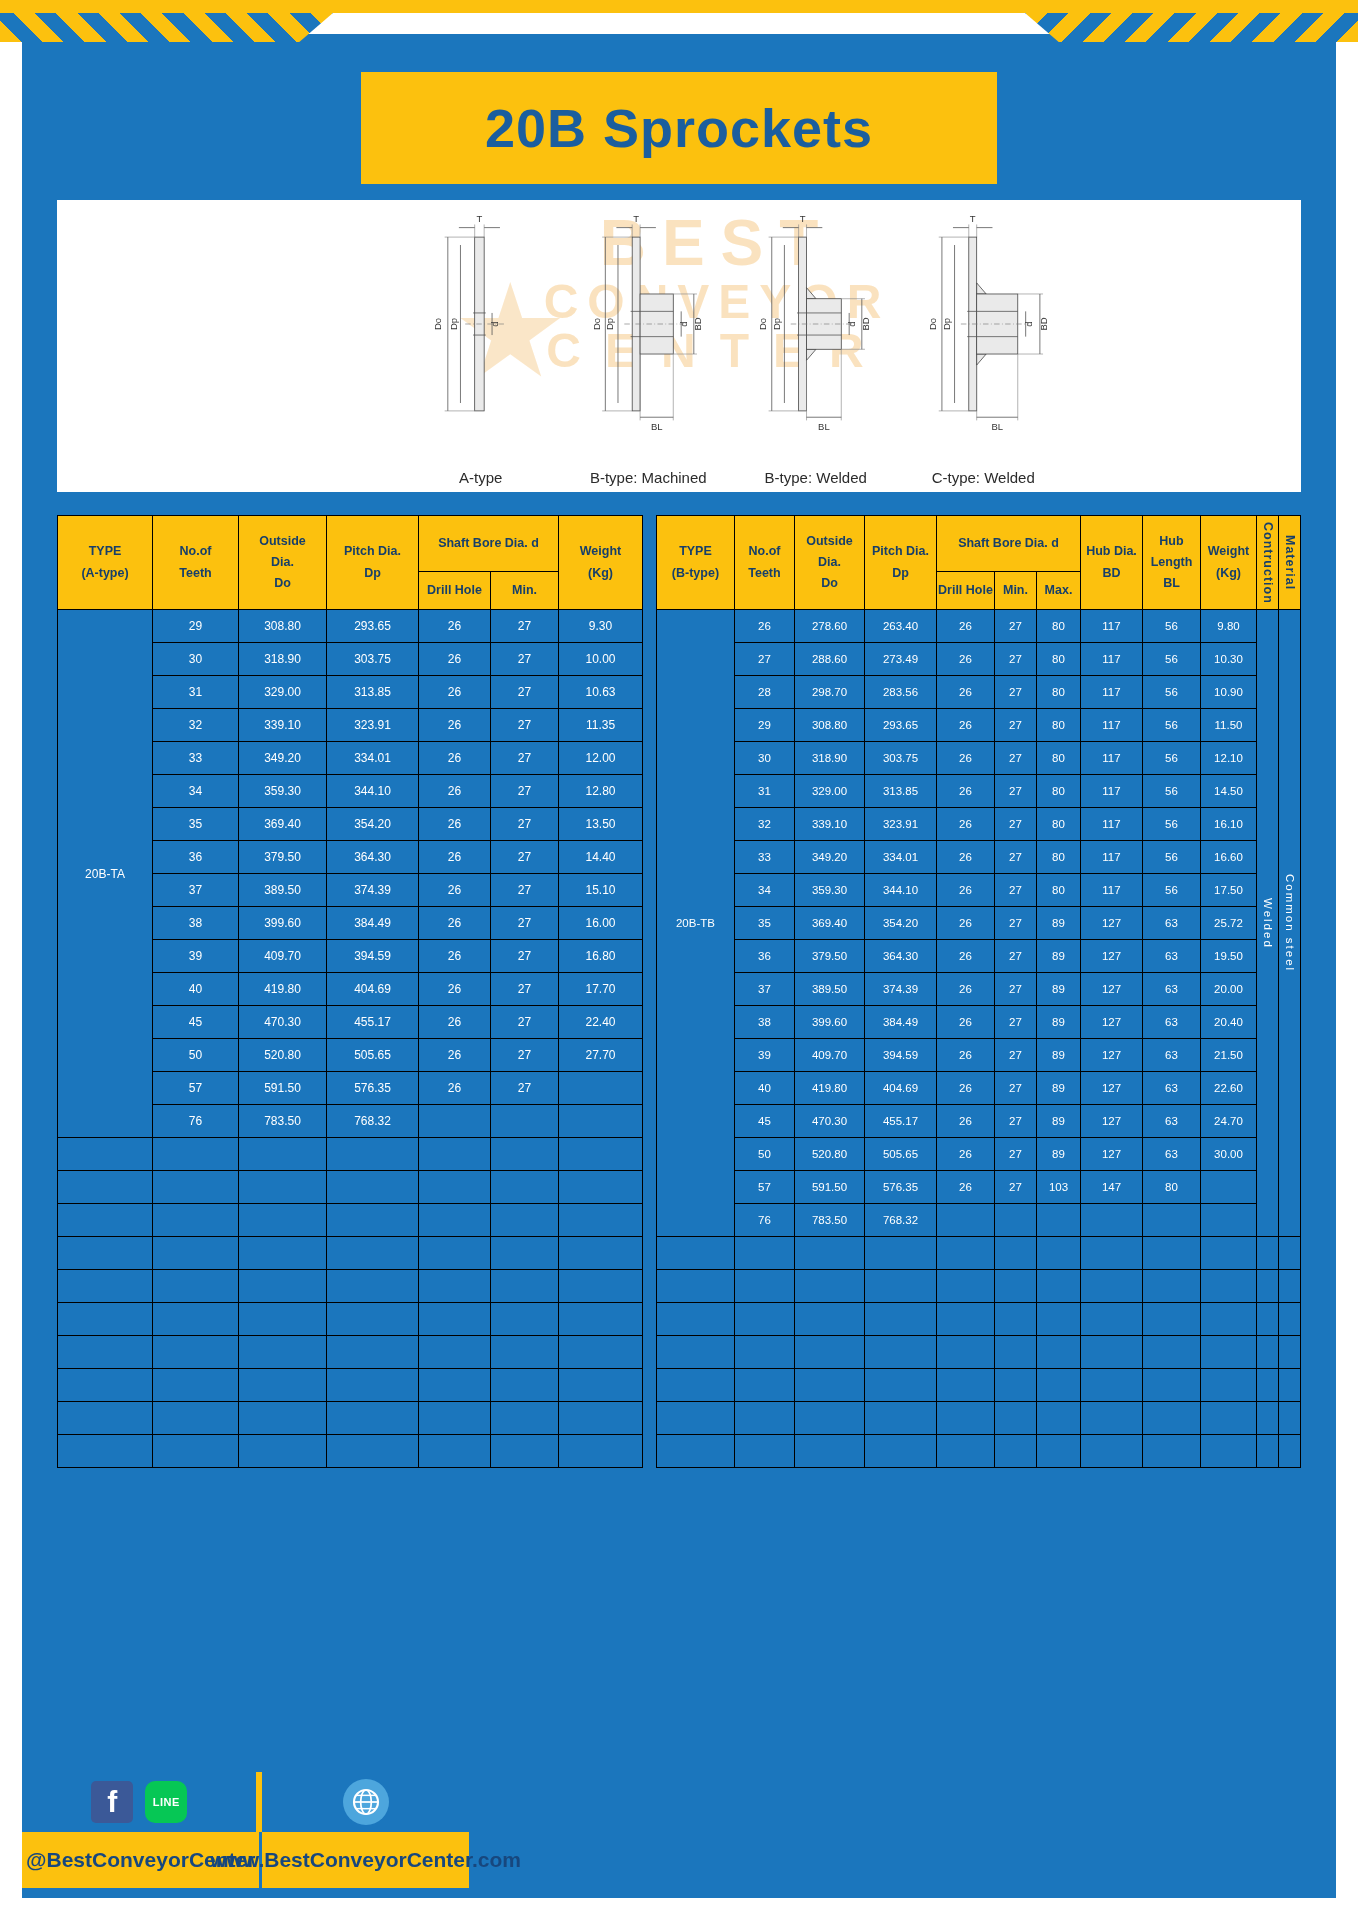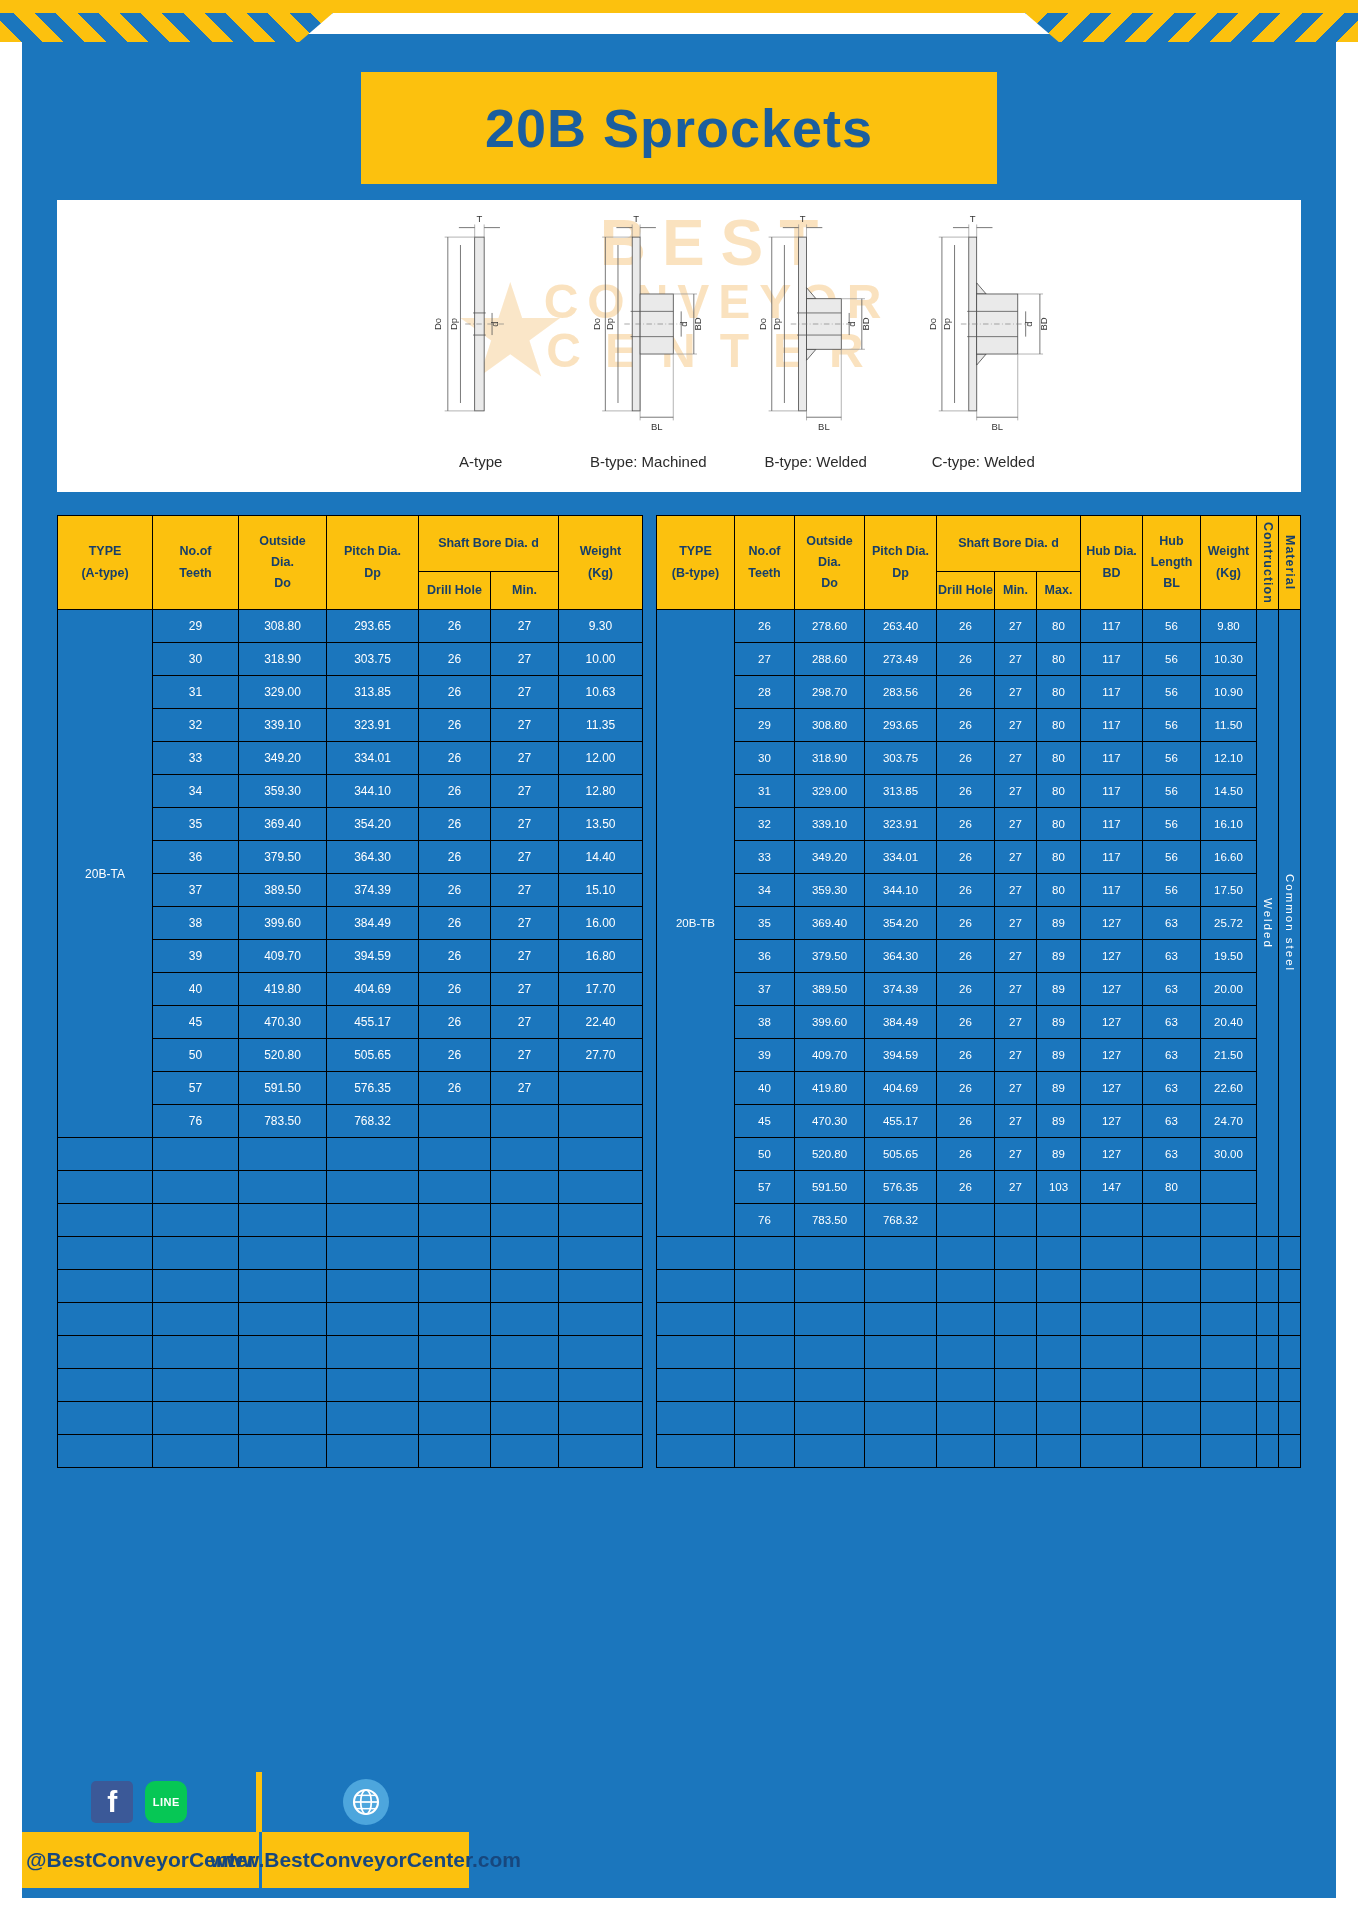--- a/index.html
+++ b/index.html
@@ -29,21 +29,21 @@
   .specs{position:absolute;left:20px;top:48px;width:370px;color:#123c63;font-weight:bold;font-size:16.5px;line-height:1.62;z-index:2;}
   .watermark{position:absolute;left:360px;top:10px;width:600px;text-align:center;
     color:#f0a83c;opacity:.32;font-weight:bold;line-height:1.04;z-index:0;pointer-events:none;}
   .wm1{font-size:64px;letter-spacing:16px;}
   .wm2{font-size:48px;letter-spacing:9px;}
   .wm3{font-size:48px;letter-spacing:24px;}
   .wm-star{position:absolute;left:395px;top:55px;font-size:130px;color:#f0a83c;opacity:.28;z-index:0;pointer-events:none;}
   .drawings{position:absolute;left:340px;top:6px;width:670px;height:280px;display:flex;z-index:1;}
   .drawing{flex:1;display:flex;flex-direction:column;align-items:center;justify-content:space-between;}
   .drawing svg{width:158px;height:236px;}
-  .drawing .dlabel{font-size:15px;color:#2b2b2b;margin-bottom:16px;}
+  .drawing .dlabel{font-size:15px;color:#2b2b2b;margin-bottom:0;}
   .drawing svg text{font-size:12px;fill:#333;font-family:"Liberation Sans",sans-serif;}
   .plate{fill:#eaeaea;stroke:#444;stroke-width:1;}
   .dim{stroke:#555;stroke-width:1;fill:none;}
   .ext{stroke:#888;stroke-width:.8;fill:none;}
   .cl{stroke:#777;stroke-width:.8;stroke-dasharray:7 3 1 3;fill:none;}
   
   .tables{position:absolute;top:481px;left:35px;width:1244px;display:flex;justify-content:space-between;}
   table.spec-table{border-collapse:collapse;table-layout:fixed;background:#1b76bd;}
   .table-a{width:585px;}
   .table-b{width:644px;}

